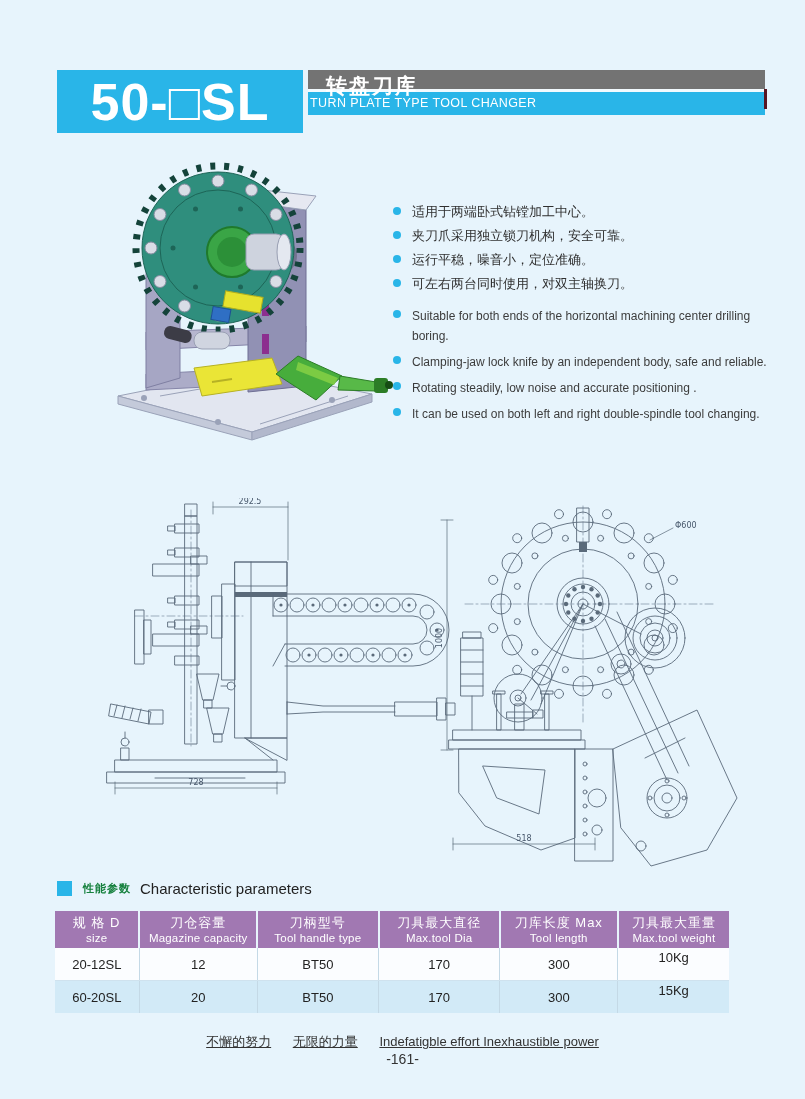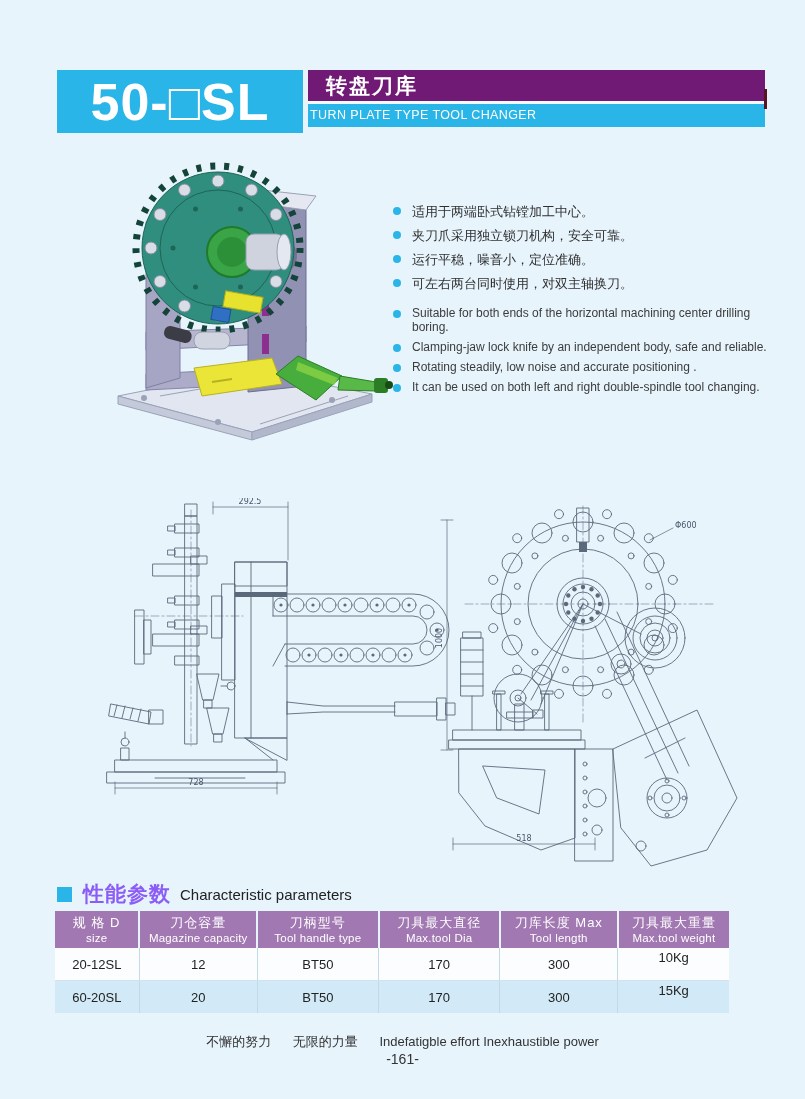--- a/index.html
+++ b/index.html
@@ -4,70 +4,70 @@
 <style>
   html,body{margin:0;padding:0;background:#e7f4fc;}
   .page{position:relative;width:805px;height:1099px;background:#e7f4fc;overflow:hidden;
         font-family:"Liberation Sans","DejaVu Sans",sans-serif;color:#333;}
 
   
   .model-block{position:absolute;left:57px;top:70px;width:246px;height:63px;background:#29b5e8;
                display:flex;align-items:center;justify-content:center;}
   .model-block span{color:#fff;font-size:52px;font-weight:bold;letter-spacing:1px;line-height:1;}
   .title-bar{position:absolute;left:308px;top:70px;width:457px;height:57px;}
-  .title-cn{height:31px;background:#701a75;color:#fff;font-size:21px;font-weight:bold;
+  .title-cn{height:19px;background:#737373;color:#fff;font-size:21px;font-weight:bold;
             line-height:31px;padding-left:18px;letter-spacing:2px;}
   .title-sep{height:3px;background:#f2fafe;}
   .title-en{height:23px;background:#29b5e8;color:#fff;font-size:12.5px;line-height:23px;
             padding-left:2px;letter-spacing:.4px;}
   .header-notch{position:absolute;right:-2px;top:19px;width:3px;height:20px;background:#571522;}
 
   
   .features{position:absolute;list-style:none;margin:0;padding:0;}
   .features-cn{left:393px;top:203px;width:390px;}
   .features-en{left:393px;top:306px;width:392px;}
   .features li{display:flex;margin-bottom:7px;}
   .features-cn li{font-size:13px;color:#2f2f2f;line-height:17px;}
-  .features-en li{font-size:12px;color:#3c3c3c;line-height:14px;margin-bottom:6px;}
+  .features-en li{font-size:12px;color:#3c3c3c;line-height:20px;margin-bottom:6px;}
   .dot{flex:none;width:8px;height:8px;border-radius:50%;background:#29b5e8;margin:4px 11px 0 0;}
 
   
   .fig{position:absolute;}
   .fig-machine{left:100px;top:138px;width:295px;height:310px;}
   .fig-side{left:95px;top:498px;width:365px;height:300px;}
   .fig-front{left:445px;top:498px;width:330px;height:372px;}
   .draw{stroke:#5a6a7a;fill:none;stroke-width:0.9;stroke-linejoin:round;stroke-linecap:round;}
   .draw text{fill:#46566a;stroke:none;font-size:8px;font-family:"DejaVu Sans",sans-serif;}
   .cl{stroke:#7d8da0;stroke-width:0.7;stroke-dasharray:8 3 2 3;}
   .dim{stroke:#5a6a7a;stroke-width:0.7;}
   .solid{fill:#5a6a7a;stroke:none;}
 
   
   .section-title{position:absolute;left:57px;top:880px;display:flex;align-items:center;}
   .section-sq{width:15px;height:15px;background:#29b5e8;margin-right:11px;}
-  .section-cn{font-size:21px;font-weight:bold;color:#8b5cf6;margin-right:9px;letter-spacing:1px;text-align:right;}
+  .section-cn{font-size:11px;font-weight:bold;color:#15803d;margin-right:9px;letter-spacing:1px;text-align:right;}
   .section-en{font-size:15px;color:#222;}
 
   
   .params{position:absolute;left:55px;top:911px;width:674px;border-collapse:collapse;table-layout:fixed;}
   .params th{background:#a178b2;color:#fff;font-weight:normal;padding:3px 2px 4px;
              border-right:2px solid #e7f4fc;vertical-align:middle;}
   .params th:last-child{border-right:none;}
   .params th .h-cn{font-size:13px;letter-spacing:1px;}
   .params th .h-en{font-size:11.5px;letter-spacing:.2px;}
   .params td{height:29px;text-align:center;font-size:13px;color:#222;
              border-right:1px solid #c4d9e6;vertical-align:middle;}
   .params td:last-child{border-right:none;}
   .params tr.row-a td{background:#fbfdff;border-bottom:1px solid #cfe2ee;}
   .params tr.row-b td{background:#d2eaf7;}
   .params td.raised{vertical-align:top;padding-top:2px;}
 
   
   .footer{position:absolute;left:0;width:100%;top:1033px;text-align:center;font-size:13px;color:#333;}
-  .footer span{margin:0 9px;}
+  .footer span{margin:0 9px;text-decoration:underline;}
   .page-num{position:absolute;left:0;width:100%;top:1051px;text-align:center;font-size:14px;color:#333;}
 </style>
 </head>
 <body>
 
 <div class="page">
 
   <div class="model-block">
     <span>50-□SL</span>
   </div>

